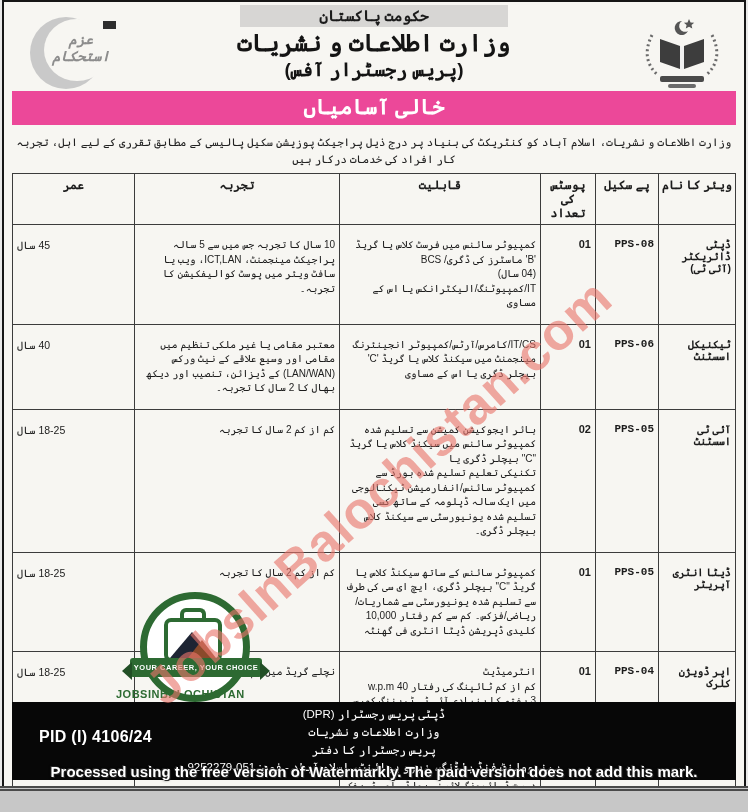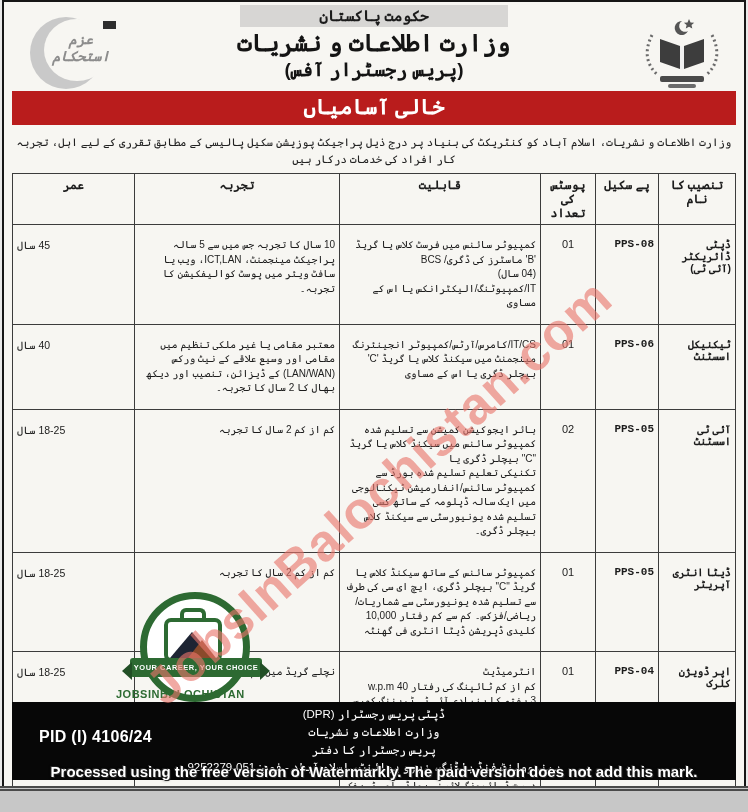--- a/index.html
+++ b/index.html
@@ -15,31 +15,31 @@
   
   .azm{position:absolute;left:26px;top:12px;width:90px;height:74px;font-style:italic;}
   .azm .c1{position:absolute;left:0;top:0;width:72px;height:72px;border-radius:50%;background:#c9c9c9;}
   .azm .c2{position:absolute;left:14px;top:2px;width:66px;height:62px;border-radius:50%;background:#f7f6f2;}
   .azm .txt{position:absolute;left:18px;top:14px;width:66px;text-align:center;direction:rtl;
       color:#8d8d8d;font-weight:bold;font-size:14px;line-height:1.2;}
   .azm .flag{position:absolute;right:4px;top:4px;width:13px;height:8px;background:#2e2e2e;}
   
   .emblem{position:absolute;right:10px;top:8px;width:104px;height:78px;}
   
-  .banner{margin:0 8px;background:#b91c1c;color:#ffffff;text-align:center;
+  .banner{margin:0 8px;background:#ec4899;color:#ffffff;text-align:center;
       font-size:21px;font-weight:bold;padding:4px 0 6px;direction:rtl;}
   
   .intro{direction:rtl;text-align:center;font-size:11px;color:#222;margin:9px 12px 6px;line-height:1.5;}
   
   table.jobs{direction:rtl;border-collapse:collapse;margin:0 8px;width:724px;table-layout:fixed;}
   table.jobs th,table.jobs td{border:1px solid #3c3c3c;vertical-align:top;padding:13px 4px;color:#1c1c1c;}
   table.jobs th{font-size:12px;font-weight:bold;text-align:center;padding:4px 2px;}
   td.post{font-size:10.5px;font-weight:bold;text-align:right;width:72px;}
   td.scale{font-size:11px;font-weight:bold;width:58px;font-family:Liberation Mono, monospace;}
-  td.count{font-size:11px;font-weight:normal;text-align:center;width:50px;}
+  td.count{font-size:11px;font-weight:bold;text-align:right;width:50px;}
   td.qual{font-size:10px;text-align:right;width:196px;white-space:pre-line;line-height:1.45;}
   td.exp{font-size:10px;text-align:right;width:200px;line-height:1.45;}
   td.age{font-size:10.5px;text-align:left;line-height:1.4;}
   
   .notes{direction:rtl;margin:7px 10px 0 252px;font-size:10.5px;color:#1d1d1d;}
   .note{display:flex;gap:8px;margin-bottom:3px;line-height:1.5;}
   .note .num{direction:ltr;min-width:16px;text-align:left;font-weight:bold;}
   .note .txt{flex:1;text-align:right;}
   
   .jlogo{position:absolute;left:126px;top:590px;width:132px;height:132px;}
@@ -111,21 +111,21 @@
     <div class="office">(پریس رجسٹرار آفس)</div>
   </div>
 
   <div class="banner">خالی آسامیاں</div>
 
   <div class="intro">وزارت اطلاعات و نشریات، اسلام آباد کو کنٹریکٹ کی بنیاد پر درج ذیل پراجیکٹ پوزیشن سکیل پالیسی کے مطابق تقرری کے لیے اہل، تجربہ کار افراد کی خدمات درکار ہیں</div>
 
   <table class="jobs">
     <tbody>
         <tr>
-      <th style="width:72px">تنصیب کا نام</th>
+      <th style="width:72px">ویئر کا نام</th>
       <th style="width:58px">پے سکیل</th>
       <th style="width:50px">پوسٹس کی تعداد</th>
       <th style="width:196px">قابلیت</th>
       <th style="width:200px">تجربہ</th>
       <th>عمر</th>
     </tr>
     <tr style="height:62px">
       <td class="post">ڈپٹی ڈائریکٹر (آئی ٹی)</td>
       <td class="scale">PPS-08</td>
       <td class="count">01</td>

